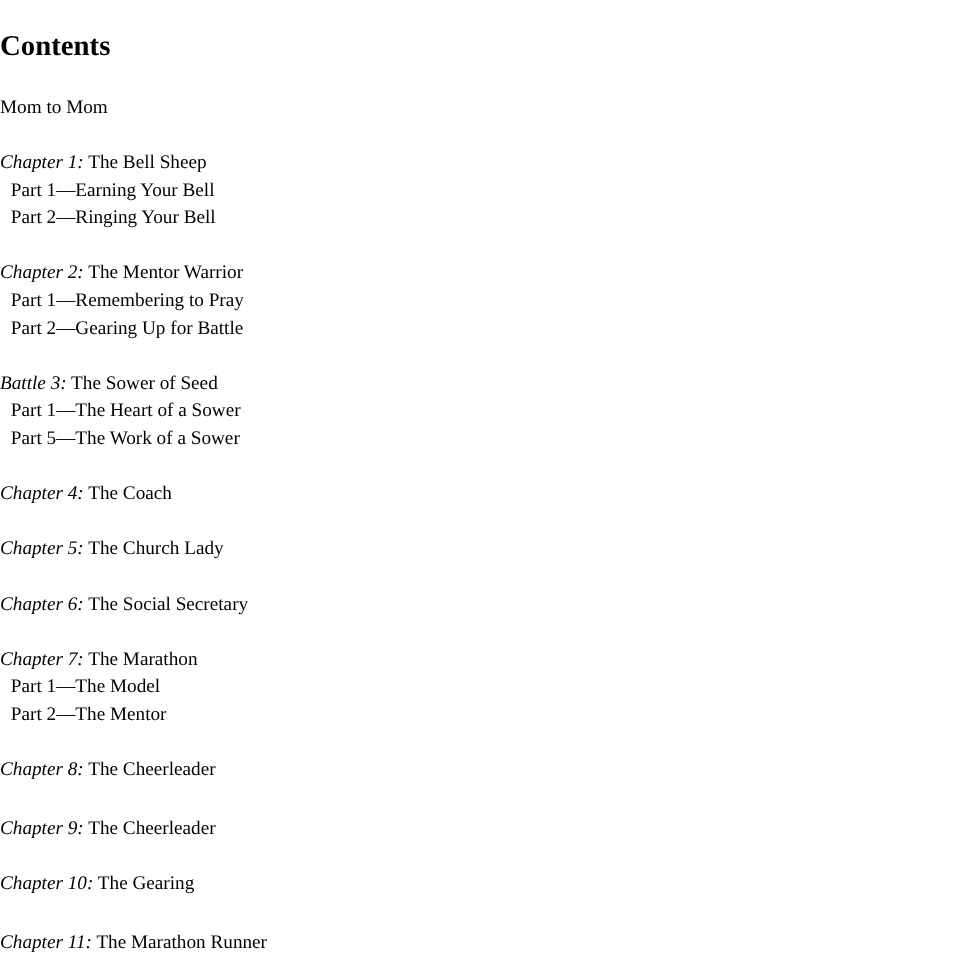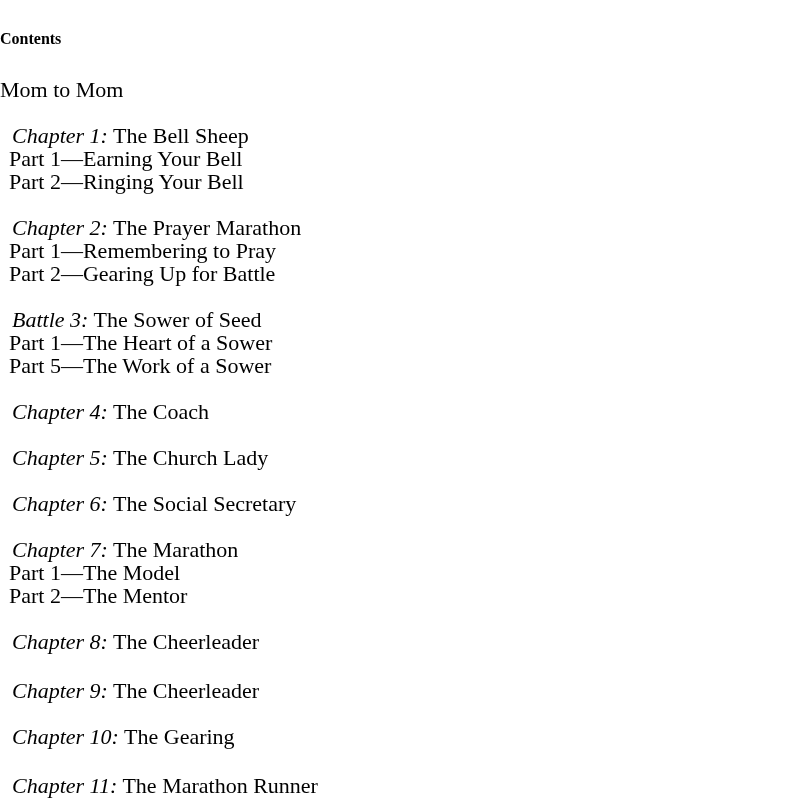--- a/index.html
+++ b/index.html
@@ -4,42 +4,42 @@
 <style>
   html, body { margin: 0; padding: 0; background: #ffffff; }
   body {
     width: 800px; height: 800px; overflow: hidden; position: relative;
     font-family: "Liberation Serif", "DejaVu Serif", serif;
     color: #000000;
   }
   .toc { position: absolute; left: 0; top: 0; width: 800px; }
   .title {
     position: absolute; left: 0; top: 27px;
-    font-size: 16px; font-weight: bold; line-height: 24px; margin: 0;
+    font-size: 24px; font-weight: bold; line-height: 24px; margin: 0;
   }
   .line {
     position: absolute; left: 0;
-    font-size: 22px; line-height: 23px; white-space: pre;
+    font-size: 16px; line-height: 23px; white-space: pre;
   }
-  .line .ch { font-style: italic; margin-left: 12px; }
+  .line .ch { font-style: italic; }
   .line.part { left: 9px; }
 </style>
 </head>
 <body>
 
 <div class="toc">
   <h2 class="title">Contents</h2>
 
   <div class="line" style="top:78px"><span>Mom to Mom</span></div>
 
   <div class="line" style="top:124px"><span class="ch">Chapter 1:</span> <span>The Bell Sheep</span></div>
   <div class="line part" style="top:147px">Part 1—Earning Your Bell</div>
   <div class="line part" style="top:170px">Part 2—Ringing Your Bell</div>
 
-  <div class="line" style="top:216px"><span class="ch">Chapter 2:</span> <span>The Prayer Marathon</span></div>
+  <div class="line" style="top:216px"><span class="ch">Chapter 2:</span> <span>The Mentor Warrior</span></div>
   <div class="line part" style="top:239px">Part 1—Remembering to Pray</div>
   <div class="line part" style="top:262px">Part 2—Gearing Up for Battle</div>
 
   <div class="line" style="top:308px"><span class="ch">Battle 3:</span> <span>The Sower of Seed</span></div>
   <div class="line part" style="top:331px">Part 1—The Heart of a Sower</div>
   <div class="line part" style="top:354px">Part 5—The Work of a Sower</div>
 
   <div class="line" style="top:400px"><span class="ch">Chapter 4:</span> <span>The Coach</span></div>
 
   <div class="line" style="top:446px"><span class="ch">Chapter 5:</span> <span>The Church Lady</span></div>

